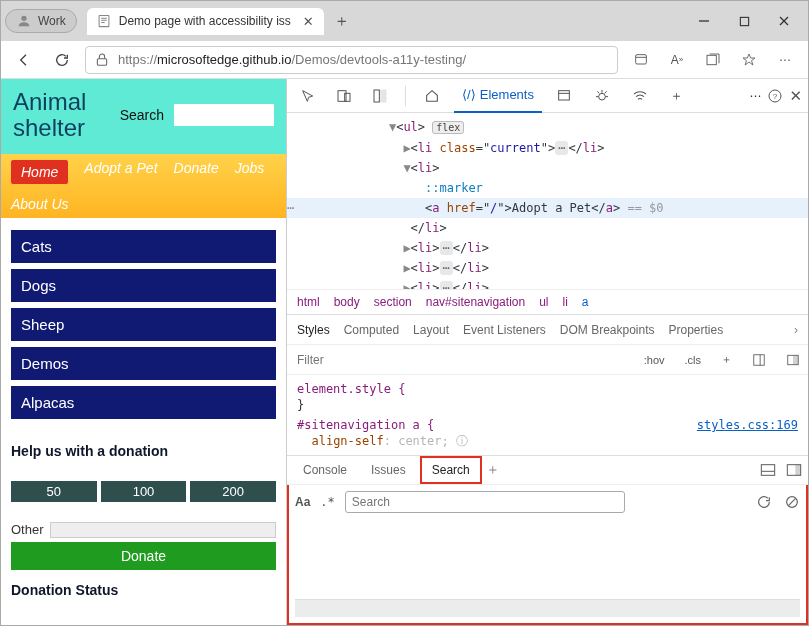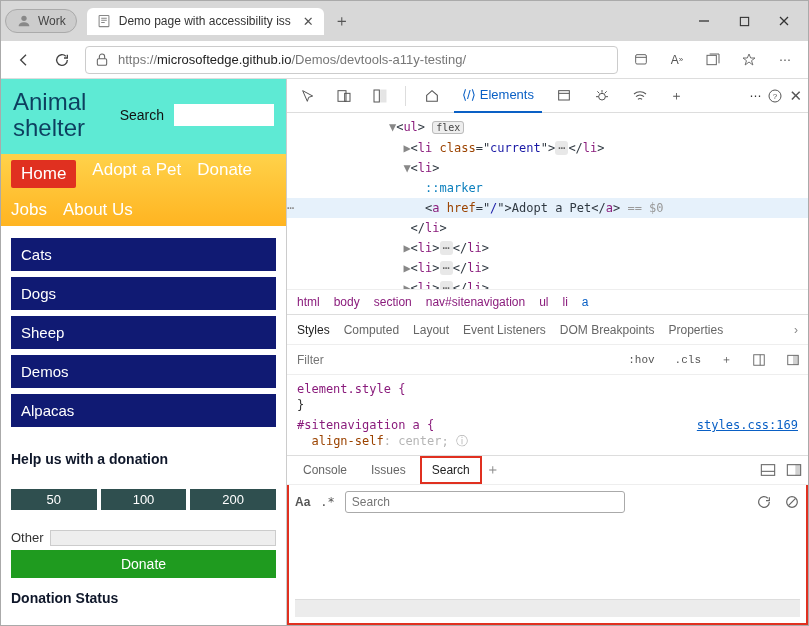--- a/index.html
+++ b/index.html
@@ -28,21 +28,21 @@
   .content { flex: 1; display: flex; overflow: hidden; }
   .page { width: 285px; background: #fff; overflow: hidden; display: flex; flex-direction: column; }
   .devtools { flex: 1; display: flex; flex-direction: column; border-left: 1px solid #ccc; background: #fff; }
   
   
   .hero { background: #5eead4; padding: 10px 12px 12px; display: flex; align-items: center; gap: 10px; }
   .site-title { font-size: 24px; color: #0d3f5f; font-weight: 400; line-height: 1.1; }
   .search-label { color: #111; font-size: 14px; }
   .search-input { width: 100px; height: 22px; background: #fff; border: none; }
   .mainnav { background: linear-gradient(#ffd24a, #ffb421); padding: 6px 10px; display: flex; flex-wrap: wrap; gap: 12px 16px; }
-  .mainnav a { color: #fff; font-size: 17px; text-decoration: none; }
+  .mainnav a { color: #fff; font-size: 14px; text-decoration: none; font-style: italic; }
   .mainnav a.current { background: #e03020; padding: 4px 10px; border-radius: 2px; }
   .sidemenu { padding: 12px 10px; display: flex; flex-direction: column; gap: 6px; }
   .sidemenu .item { background: #101a73; color: #fff; padding: 8px 10px; font-size: 15px; }
   .section-h { font-weight: 700; font-size: 14px; margin: 12px 10px 6px; color: #0f172a; }
   .donorow { display: flex; gap: 4px; padding: 16px 10px; }
   .donobtn { flex: 1; background: #2f4f4f; color: #fff; text-align: center; padding: 3px 0; font-size: 13px; }
   .other-row { display: flex; align-items: center; gap: 6px; padding: 4px 10px 4px; font-size: 13px; }
   .other-input { flex: 1; height: 16px; background: #eee; border: 1px solid #ccc; }
   .donate-wide { margin: 0 10px; background: #1f9b1f; color: #fff; text-align: center; padding: 6px 0; font-size: 14px; }
   
@@ -71,21 +71,21 @@
   .breadcrumb { height: 26px; border-top: 1px solid #eee; border-bottom: 1px solid #ddd; display: flex; align-items: center; gap: 14px; padding: 0 10px; font-size: 12px; }
   .breadcrumb span { color: #8a1c7c; }
   .breadcrumb .sel { color: #0a60c5; }
   
   
   .subtabs { height: 30px; display: flex; align-items: center; gap: 14px; padding: 0 10px; border-bottom: 1px solid #eee; font-size: 12px; color: #666; }
   .subtabs .active { color: #222; font-weight: 500; text-align: right; }
   .subtabs .chev { margin-left: auto; color: #888; }
   .stylefilter { height: 30px; display: flex; align-items: center; border-bottom: 1px solid #eee; }
   .stylefilter input { border: none; padding: 0 10px; flex: 1; font-size: 12px; outline: none; height: 100%; }
-  .stylefilter .acts { display: flex; gap: 20px; align-items: center; padding: 0 8px; font-size: 11px; color: #555; font-family: Liberation Mono, monospace; }
+  .stylefilter .acts { display: flex; gap: 20px; align-items: center; padding: 0 8px; font-size: 11px; color: #555; font-family: Liberation Sans, sans-serif; }
   .stylebody { font-family: Consolas, monospace; font-size: 12px; padding: 6px 10px; line-height: 16px; color: #333; }
   .stylebody .selc { color: #8a1c7c; }
   .stylebody .prop { color: #9b4300; }
   .stylebody .link { float: right; color: #0a60c5; text-decoration: underline; }
   .fade { color: #b5b5b5; }
   
   
   .drawertabs { height: 30px; display: flex; align-items: center; gap: 4px; padding: 0 6px; border-top: 1px solid #ddd; border-bottom: 1px solid #eee; font-size: 12px; justify-content: space-between; }
   .drawertabs .tabd { padding: 5px 10px; color: #666; }
   .drawertabs .tabd.active { border: 2px solid #e03020; color: #222; }

